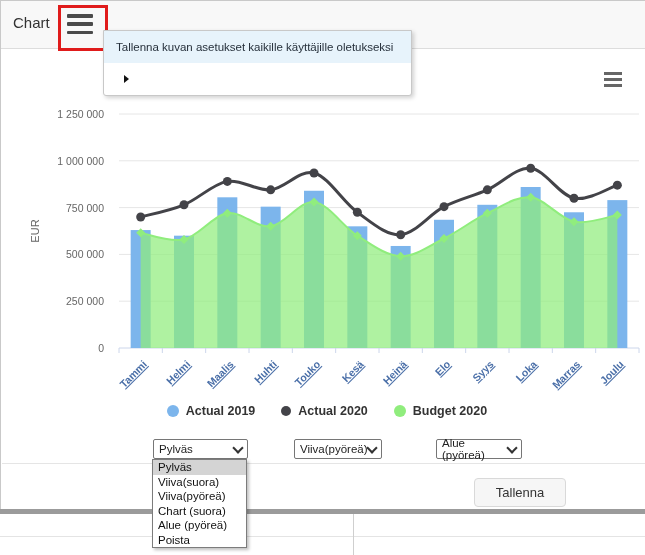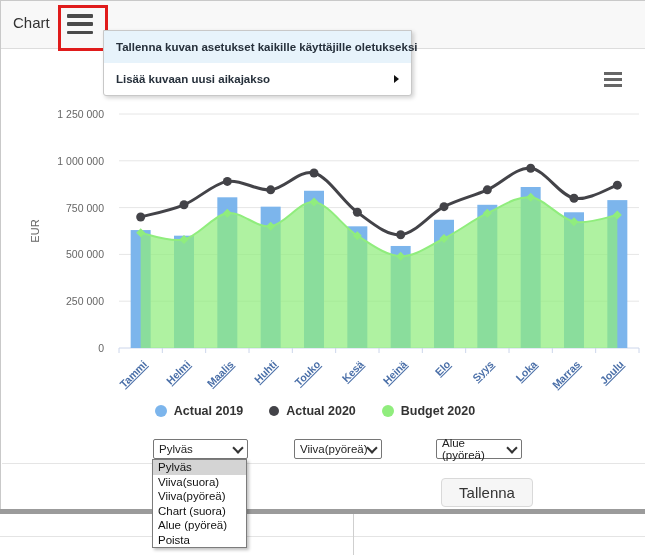--- a/index.html
+++ b/index.html
@@ -17,46 +17,46 @@
   .red-box{position:absolute;left:57px;top:4px;width:44px;height:40px;
            border:3px solid #e01b1b;}
   .close-x{position:absolute;right:12px;top:6px;font-size:25px;color:#8a8a8a;cursor:pointer;line-height:28px;}
   
   .export-burger{position:absolute;left:603px;top:71px;width:18px;height:15px;cursor:pointer;
                  display:flex;flex-direction:column;justify-content:space-between;}
   .export-burger div{height:3px;background:#666;}
   
   svg.chart{position:absolute;left:0;top:0;}
   
-  .legend{position:absolute;left:0;top:403px;width:628px;display:flex;justify-content:center;
+  .legend{position:absolute;left:12px;top:403px;width:628px;display:flex;justify-content:center;
           gap:26px;align-items:flex-start;}
   .legend-item{display:flex;align-items:center;gap:7px;font-size:12.5px;font-weight:bold;color:#333;}
   .legend-dot{border-radius:50%;display:inline-block;}
   
   .sel{position:absolute;top:438px;height:20px;background:#fff;border:1px solid #767676;
        border-radius:2px;display:flex;align-items:center;justify-content:space-between;
        padding:0 5px;font-size:11.5px;color:#222;cursor:pointer;box-sizing:border-box;}
   .chev{width:6px;height:6px;border-right:2px solid #333;border-bottom:2px solid #333;
         transform:rotate(45deg);margin-top:-3px;flex:0 0 auto;}
   
   .footer-line{position:absolute;left:1px;right:1px;top:462px;height:0;border-top:1px solid #e5e5e5;}
   .btn{position:absolute;top:477px;height:29px;background:#f6f6f6;border:1px solid #d9d9d9;
-       border-radius:4px;font-size:15px;color:#333;cursor:pointer;
-       font-family:"Liberation Sans",sans-serif;}
+       border-radius:4px;font-size:13px;color:#333;cursor:pointer;
+       font-family:"Liberation Sans",sans-serif;margin-left:33px;}
   
   .bottom-bar{position:absolute;left:0;top:509px;width:645px;height:5px;background:#9b9b9b;}
   .bg-table{position:absolute;left:0;top:514px;width:645px;height:41px;background:#fff;}
   .tbl-vline{position:absolute;left:353px;top:514px;width:0;height:41px;border-left:1px solid #cfcfcf;}
   .tbl-hline{position:absolute;left:0;top:536px;width:645px;height:0;border-top:1px solid #e4e4e4;}
   
   .menu{position:absolute;left:103px;top:30px;width:307px;background:#fff;
         border:1px solid #c8c8c8;border-radius:0 0 3px 3px;
         box-shadow:2px 2px 4px rgba(0,0,0,.18);z-index:40;}
   .menu-item{height:32px;display:flex;align-items:center;justify-content:space-between;
-             padding:0 12px;font-size:11.5px;color:#26303b;white-space:nowrap;cursor:pointer;font-weight:bold;}
+             padding:0 12px;font-size:11.5px;color:#26303b;white-space:nowrap;cursor:pointer;}
   .menu-item.hl{background:#e7f3fb;}
   .sub-arrow{width:0;height:0;border-left:5px solid #111;border-top:4px solid transparent;
              border-bottom:4px solid transparent;flex:0 0 auto;margin-left:8px;}
   
   .select-list{position:absolute;left:152px;top:459px;width:95px;background:#fff;
                border:1px solid #7c7c7c;box-shadow:2px 2px 3px rgba(0,0,0,.25);z-index:30;
                box-sizing:border-box;}
   .select-opt{height:14.5px;line-height:14.5px;font-size:11.5px;color:#111;padding-left:5px;
               white-space:nowrap;cursor:pointer;}
   .select-opt.sel-hl{background:#d4d4d4;}
@@ -202,21 +202,20 @@
     <button class="btn" style="left:440px;width:92px;">Tallenna</button>
   </div>
 
   <div class="bottom-bar"></div>
 
   <div class="menu" id="menu">
       <div class="menu-item hl">
         <span>Tallenna kuvan asetukset kaikille käyttäjille oletukseksi</span>
       </div>
       <div class="menu-item">
-        <span>Lisää kuvaan uusi aikajakso</span>
         <span class="sub-arrow"></span>
       </div>
     </div>
 
   <div class="select-list" id="sellist">
       <div class="select-opt sel-hl">Pylväs</div>
       <div class="select-opt">Viiva(suora)</div>
       <div class="select-opt">Viiva(pyöreä)</div>
       <div class="select-opt">Chart (suora)</div>
       <div class="select-opt">Alue (pyöreä)</div>

